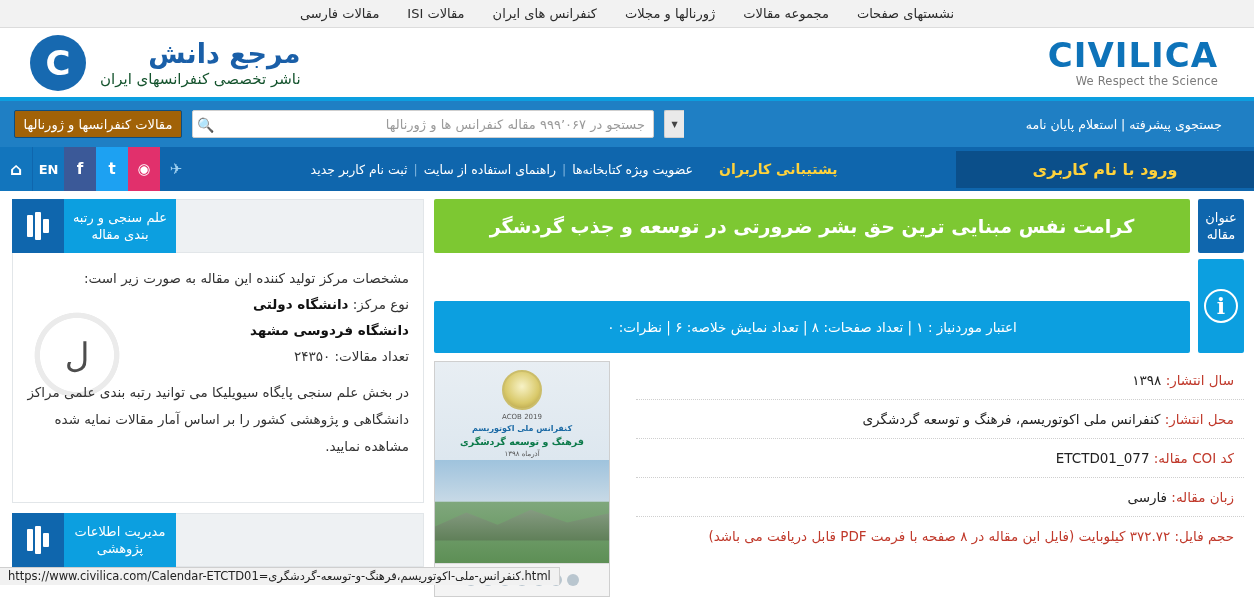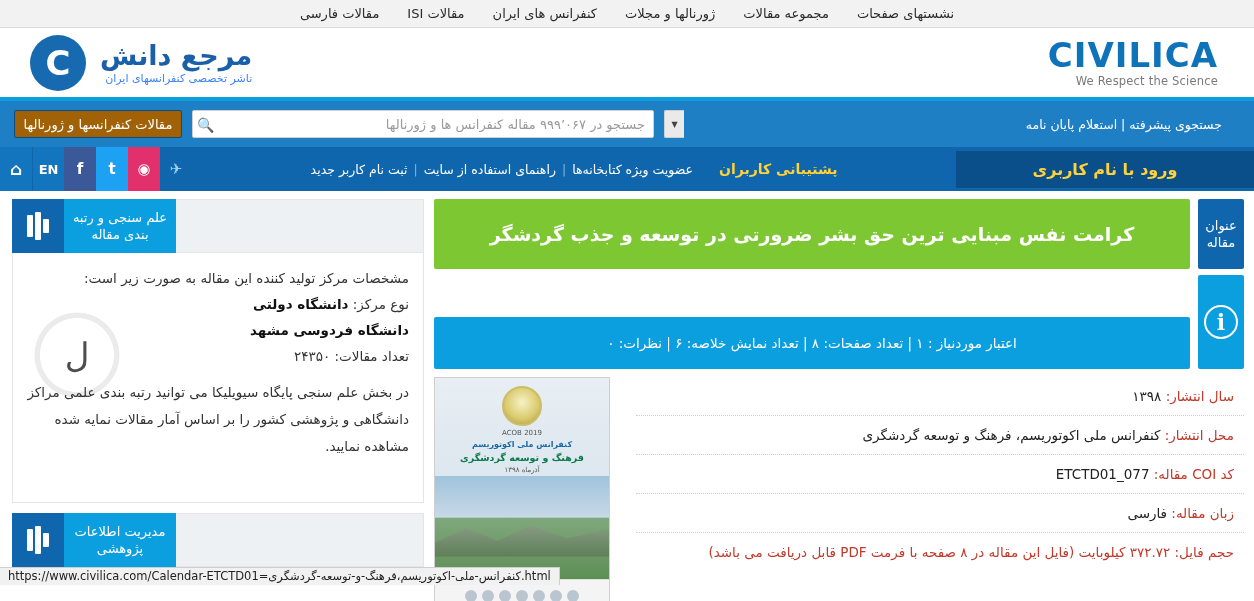--- a/index.html
+++ b/index.html
@@ -55,21 +55,21 @@
   .logo-sub {
     font-size: 11.5px;
     color: #7a7a7a;
     direction: ltr;
     letter-spacing: .2px;
     margin-top: 1px;
   }
   .header-right { display: flex; align-items: center; gap: 14px; }
   .hr-text { text-align: right; }
   .hr-title { font-size: 27px; color: #1a5fa8; font-weight: bold; line-height: 31px; }
-  .hr-sub { font-size: 11px; color: #3b82f6; margin-top: 1px; }
+  .hr-sub { font-size: 15px; color: #14532d; margin-top: 1px; }
   .brandmark {
     width: 56px; height: 56px;
     border-radius: 50%;
     background: #1769b0;
     display: flex; align-items: center; justify-content: center;
     color: #fff; font-size: 34px; font-weight: bold;
     font-family: "DejaVu Sans", sans-serif;
   }
 
   
@@ -201,21 +201,21 @@
     padding: 4px 0;
   }
   .title-main {
     flex: 1;
     background: #7dc832;
     color: #ffffff;
     font-size: 19px;
     font-weight: bold;
     display: flex; align-items: center; justify-content: center;
     border-radius: 2px;
-    padding: 24px 14px;
+    padding: 16px 14px;
     text-align: center;
     min-height: 54px;
   }
 
   
   .info-row { display: flex; flex-direction: row; gap: 8px; margin-bottom: 8px; }
   .info-icon {
     width: 46px; flex: 0 0 46px;
     background: #0c9fe0;
     border-radius: 2px;

